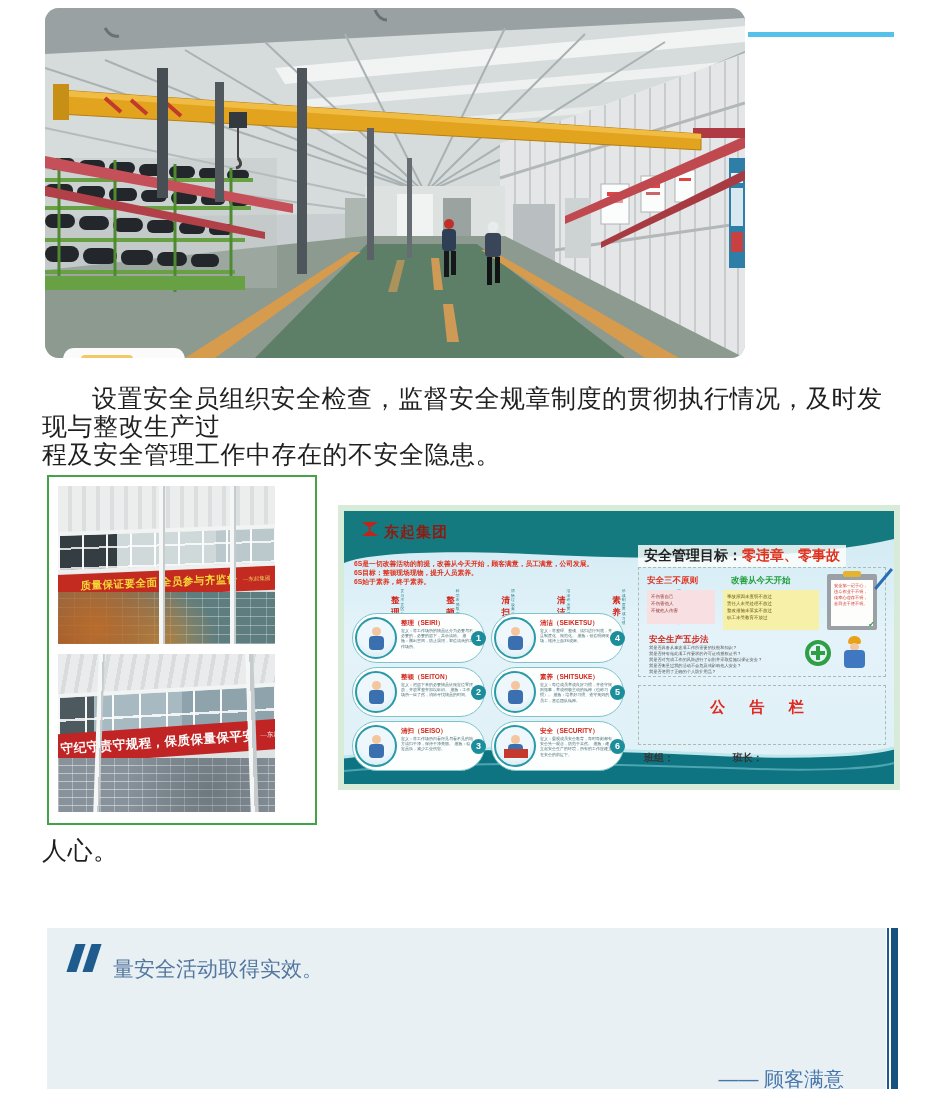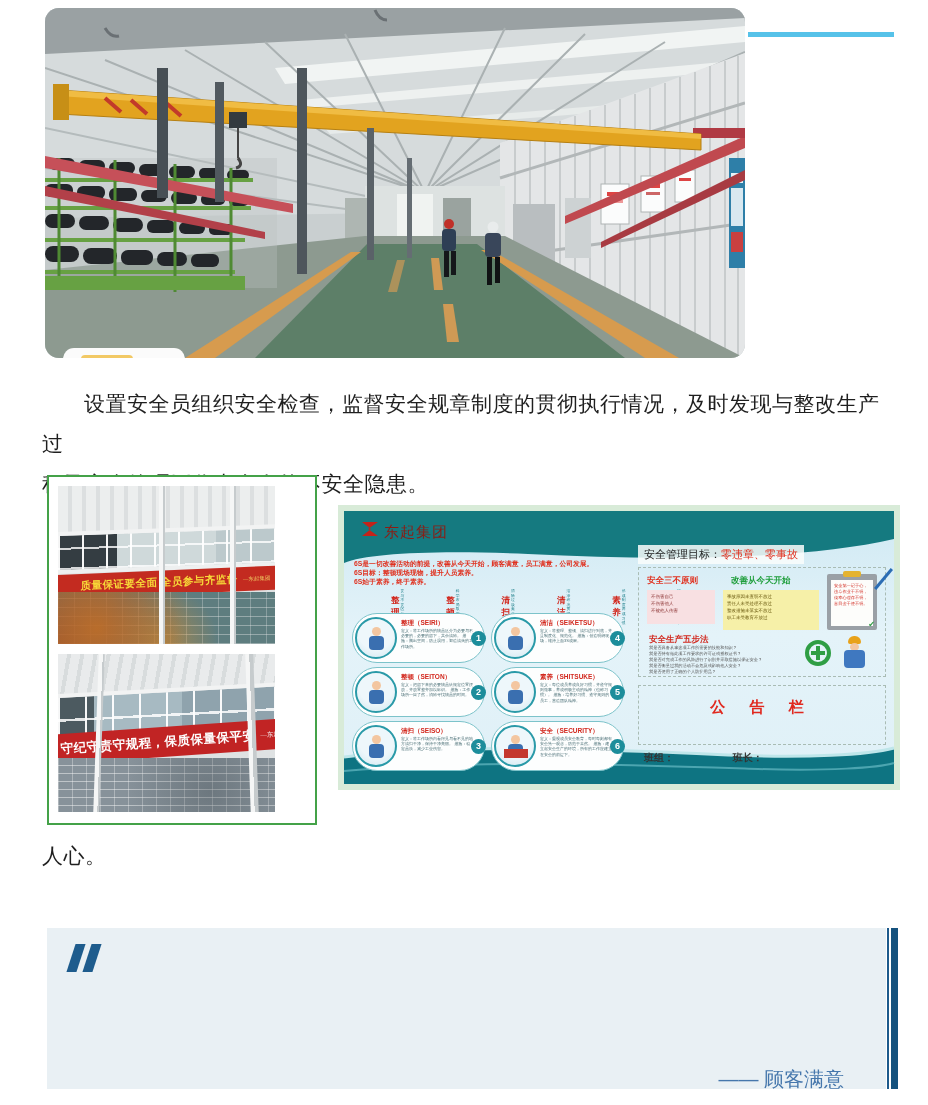--- a/index.html
+++ b/index.html
@@ -5,61 +5,61 @@
   html,body{margin:0;padding:0;background:#ffffff;}
   #page{position:relative;width:928px;height:1105px;background:#fff;overflow:hidden;
         font-family:"Liberation Sans","DejaVu Sans",sans-serif;}
   .abs{position:absolute;}
 
   
   #hero{left:45px;top:8px;width:700px;height:350px;border-radius:14px;overflow:hidden;background:#cdd3d4;}
   #topline{left:748px;top:32px;width:146px;height:5px;background:#56c2e9;}
 
   
-  .para{left:42px;width:846px;font-size:21px;line-height:40px;color:#1f1f1f;letter-spacing:.5px;}
+  .para{left:42px;width:846px;font-size:25px;line-height:28px;color:#1f1f1f;letter-spacing:.5px;}
   .para .indent{text-indent:2em;}
   #p1{top:384px;}
   #p2{top:836px;}
 
   
   #photo-frame{left:47px;top:475px;width:270px;height:350px;border:2px solid #44a248;background:#fff;box-sizing:border-box;}
   .wallphoto{position:absolute;left:9px;width:217px;height:158px;overflow:hidden;background:#dfe2e3;}
   #photoA{top:9px;} #photoB{top:177px;}
   .siding{position:absolute;left:0;width:100%;background:repeating-linear-gradient(90deg,#eceeee 0 10px,#dcdfe0 10px 14px);}
   .winband{position:absolute;left:0;width:104%;box-sizing:border-box;border-top:4px solid #f2f3f3;border-bottom:4px solid #eef0f0;}
   .banner{position:absolute;display:flex;align-items:center;justify-content:center;gap:5px;white-space:nowrap;}
   .brick{position:absolute;left:0;width:100%;}
   .pipe{position:absolute;width:6px;background:linear-gradient(90deg,#f5f6f6 0 4px,#c6cbcd 4px 6px);}
 
   
   #board{left:338px;top:505px;width:562px;height:285px;background:#d8ebd8;overflow:hidden;}
   #board-inner{position:absolute;left:6px;top:6px;right:6px;bottom:6px;
     background:linear-gradient(180deg,#cfe9f3 0%,#e4f3f9 45%,#dff0f7 100%);}
   #board-svg{position:absolute;left:0;top:0;}
-  .b-org{left:46px;top:18px;font-size:15px;font-weight:normal;color:#8e1b12;letter-spacing:1px;}
+  .b-org{left:46px;top:18px;font-size:15px;font-weight:bold;color:#8e1b12;letter-spacing:1px;}
   .b-title{left:148px;top:14px;font-size:19px;font-weight:bold;color:#d2281e;letter-spacing:5px;
            text-shadow:0 0 2px rgba(255,255,255,.8);}
   .b-intro{left:16px;top:54px;width:284px;font-size:6.8px;line-height:9px;font-weight:bold;color:#e0301e;}
   .sixs-row{left:14px;top:84px;width:288px;display:flex;gap:3px;}
   .sixs-row .grp{display:flex;align-items:center;gap:1px;}
   .sixs-row .nm{font-size:8.5px;font-weight:bold;color:#d2281e;padding-left:39px;}
   .sixs-row .tips{font-size:3.8px;line-height:4.6px;color:#1d7f8a;}
   .card{position:absolute;width:133px;height:50px;background:#fdfefe;border:1px solid #7cc3ca;border-radius:25px;box-sizing:border-box;}
   .card .avatar{position:absolute;left:2px;top:3px;width:42px;height:42px;border-radius:50%;
     border:2px solid #2a9aa8;background:radial-gradient(circle at 50% 35%,#eef7fb 0 55%,#cfe7f0 100%);box-sizing:border-box;overflow:hidden;}
   .card .head{position:absolute;left:15px;top:8px;width:9px;height:9px;border-radius:50%;background:#f3c6a0;}
   .card .body{position:absolute;left:12px;top:17px;width:15px;height:14px;border-radius:4px;background:#3a6fb0;}
   .card .prop{position:absolute;left:8px;top:22px;width:24px;height:9px;background:#c4382e;display:none;}
   .card.sec .prop{display:block;}
   .card .lbl{position:absolute;left:48px;top:5px;font-size:6.5px;font-weight:bold;color:#d2281e;}
   .card .txt{position:absolute;left:48px;top:14px;width:72px;height:32px;overflow:hidden;
              font-size:4px;line-height:5.2px;color:#4a6f76;}
   .card .num{position:absolute;right:-2px;top:17px;width:15px;height:15px;border-radius:50%;background:#1c8d9b;
              color:#fff;font-size:9px;font-weight:bold;text-align:center;line-height:15px;}
-  .goalbar{left:300px;top:40px;background:rgba(250,253,252,.85);padding:2px 6px;font-size:11px;font-weight:normal;white-space:nowrap;}
+  .goalbar{left:300px;top:40px;background:rgba(250,253,252,.85);padding:2px 6px;font-size:14px;font-weight:bold;white-space:nowrap;}
   .goalbar .gl{color:#222;} .goalbar .gv{color:#e0301e;}
   .dashbox{position:absolute;border:1px dashed #a9bcb4;box-sizing:border-box;}
   #dash1{left:300px;top:62px;width:248px;height:110px;}
   #dash2{left:300px;top:180px;width:248px;height:60px;}
   .tno-title{position:absolute;font-size:8.5px;font-weight:bold;}
   .pinkbox{position:absolute;left:8px;top:22px;width:68px;height:34px;background:#f8e0e2;
            font-size:4.5px;line-height:7px;color:#8a3030;padding:3px 4px;box-sizing:border-box;}
   .yellowbox{position:absolute;left:84px;top:22px;width:96px;height:40px;background:#f6f0a8;
            font-size:4.5px;line-height:7px;color:#6a5a10;padding:3px 4px;box-sizing:border-box;}
   .clipboard{position:absolute;left:188px;top:6px;width:50px;height:56px;background:#9aa0a6;border-radius:2px;}
@@ -445,19 +445,20 @@
   <div id="p2" class="abs para">
     <div>人心。</div>
   </div>
 
   <div id="quote" class="abs">
     <div class="qmark">
         <i></i>
         <i></i>
       </div>
     <div class="qtext">
+      <div>量安全活动取得实效。</div>
     </div>
     <div class="attr">—— 顾客满意</div>
   </div>
   <div id="qline-thin" class="abs"></div>
   <div id="qline-thick" class="abs"></div>
 
 </div>
 
 </body></html>

